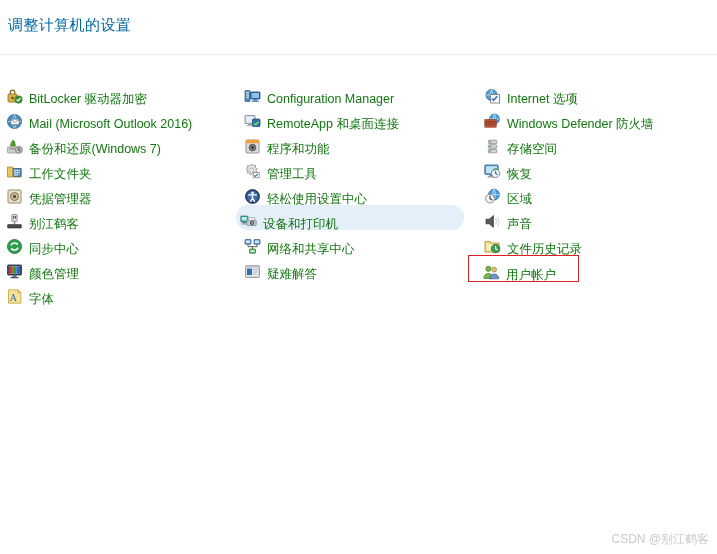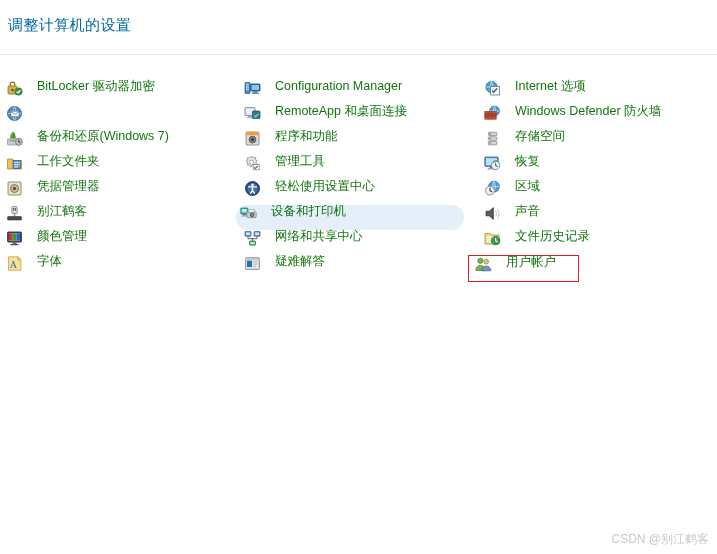--- a/index.html
+++ b/index.html
@@ -48,42 +48,41 @@
     width: 235px;
   }
   #col-1 { left: 2px; }
   #col-2 { left: 240px; }
   #col-3 { left: 480px; }
 
   .applet-row {
     position: relative;
     height: 25px;
     display: flex;
-    align-items: flex-start;
+    align-items: flex-end;
     padding-left: 4px;
     box-sizing: border-box;
     white-space: nowrap;
-    gap: 8px;
   }
   .applet-row.hovered {
     background: #e4effa;
   }
   
   #col-2 .applet-row.hovered {
     width: 228px;
     margin-left: -4px;
     padding-left: 4px;
     border-radius: 12px;
   }
   .applet-row.boxed {
     border: 1px solid #e02020;
     width: 111px;
     height: 27px;
     margin-left: -12px;
-    padding-left: 6px;
+    padding-left: 14px;
     box-sizing: border-box;
   }
 
   .applet-icon {
     width: 17px;
     height: 17px;
     flex: 0 0 17px;
     margin-right: 6px;
     position: relative;
   }
@@ -128,20 +127,21 @@
       </div>
       <div class="applet-row">
         <span class="applet-icon">
           <svg width="17" height="17" viewBox="0 0 17 17">
             <circle cx="8.5" cy="8.5" r="7" fill="#4a8ec2" stroke="#2c5f88" stroke-width="0.8"></circle>
             <path d="M2 8.5h13M8.5 1.6c2 2.6 2 11.2 0 13.8M8.5 1.6c-2 2.6-2 11.2 0 13.8" fill="none" stroke="#d8ecfa" stroke-width="0.7"></path>
             <rect x="5" y="6.2" width="8" height="5.4" rx="0.6" fill="#fbfbfb" stroke="#7a7a7a" stroke-width="0.7"></rect>
             <path d="M5 6.4l4 3 4-3" fill="none" stroke="#7a7a7a" stroke-width="0.8"></path>
           </svg>
         </span>
+        <span class="applet-label">Mail (Microsoft Outlook 2016)</span>
       </div>
       <div class="applet-row">
         <span class="applet-icon">
           <svg width="17" height="17" viewBox="0 0 17 17">
             <rect x="1.5" y="9" width="11" height="6" rx="0.8" fill="#cfcfcf" stroke="#8d8d8d" stroke-width="0.7"></rect>
             <rect x="3" y="10.3" width="6" height="1.1" fill="#8d8d8d"></rect>
             <path d="M4 8.5c0-3 1.4-5.6 3-7 1.6 1.4 3 4 3 7z" fill="#5aa83a"></path>
             <path d="M7 8.5c0-2.2.6-4 1.6-5.3" fill="none" stroke="#2f6d1c" stroke-width="0.8"></path>
             <circle cx="12.8" cy="11.8" r="3.6" fill="#b8b8b8" stroke="#7a7a7a" stroke-width="0.7"></circle>
             <path d="M12.8 9.6v2.3l1.6 1" fill="none" stroke="#3b3b3b" stroke-width="1"></path>
@@ -186,20 +186,30 @@
             <rect x="8.9" y="3" width="1.2" height="2.6" fill="#5a5a5a"></rect>
             <rect x="7.6" y="8.3" width="1.8" height="3.4" fill="#9a9a9a"></rect>
             <rect x="1.6" y="11.6" width="13.8" height="3.4" rx="0.6" fill="#4a4a4a" stroke="#2b2b2b" stroke-width="0.6"></rect>
           </svg>
         </span>
         <span class="applet-label">别江鹤客</span>
       </div>
       <div class="applet-row">
         <span class="applet-icon">
           <svg width="17" height="17" viewBox="0 0 17 17">
+            <circle cx="8.5" cy="8.5" r="7" fill="#2f9e4f" stroke="#1d6c35" stroke-width="0.8"></circle>
+            <path d="M11.5 6.2a4 4 0 0 0-6.6 1.2M5.5 10.8a4 4 0 0 0 6.6-1.2" fill="none" stroke="#fff" stroke-width="1.5"></path>
+            <path d="M11.9 4.3v2.2H9.7zM5.1 12.7v-2.2h2.2z" fill="#fff"></path>
+          </svg>
+        </span>
+        <span class="applet-label">同步中心</span>
+      </div>
+      <div class="applet-row">
+        <span class="applet-icon">
+          <svg width="17" height="17" viewBox="0 0 17 17">
             <rect x="1.6" y="2" width="13.8" height="10" rx="0.8" fill="#3f4e63" stroke="#27303e" stroke-width="0.9"></rect>
             <rect x="3" y="3.4" width="11" height="7.2" fill="#ffffff"></rect>
             <rect x="3" y="3.4" width="3.7" height="7.2" fill="#d42f2f"></rect>
             <rect x="6.7" y="3.4" width="3.7" height="7.2" fill="#2fa02f"></rect>
             <rect x="10.4" y="3.4" width="3.6" height="7.2" fill="#2f5fd4"></rect>
             <rect x="6.4" y="12" width="4.2" height="2.2" fill="#6a7486"></rect>
             <rect x="4.4" y="14" width="8.2" height="1.2" rx="0.5" fill="#3f4e63"></rect>
           </svg>
         </span>
         <span class="applet-label">颜色管理</span>

